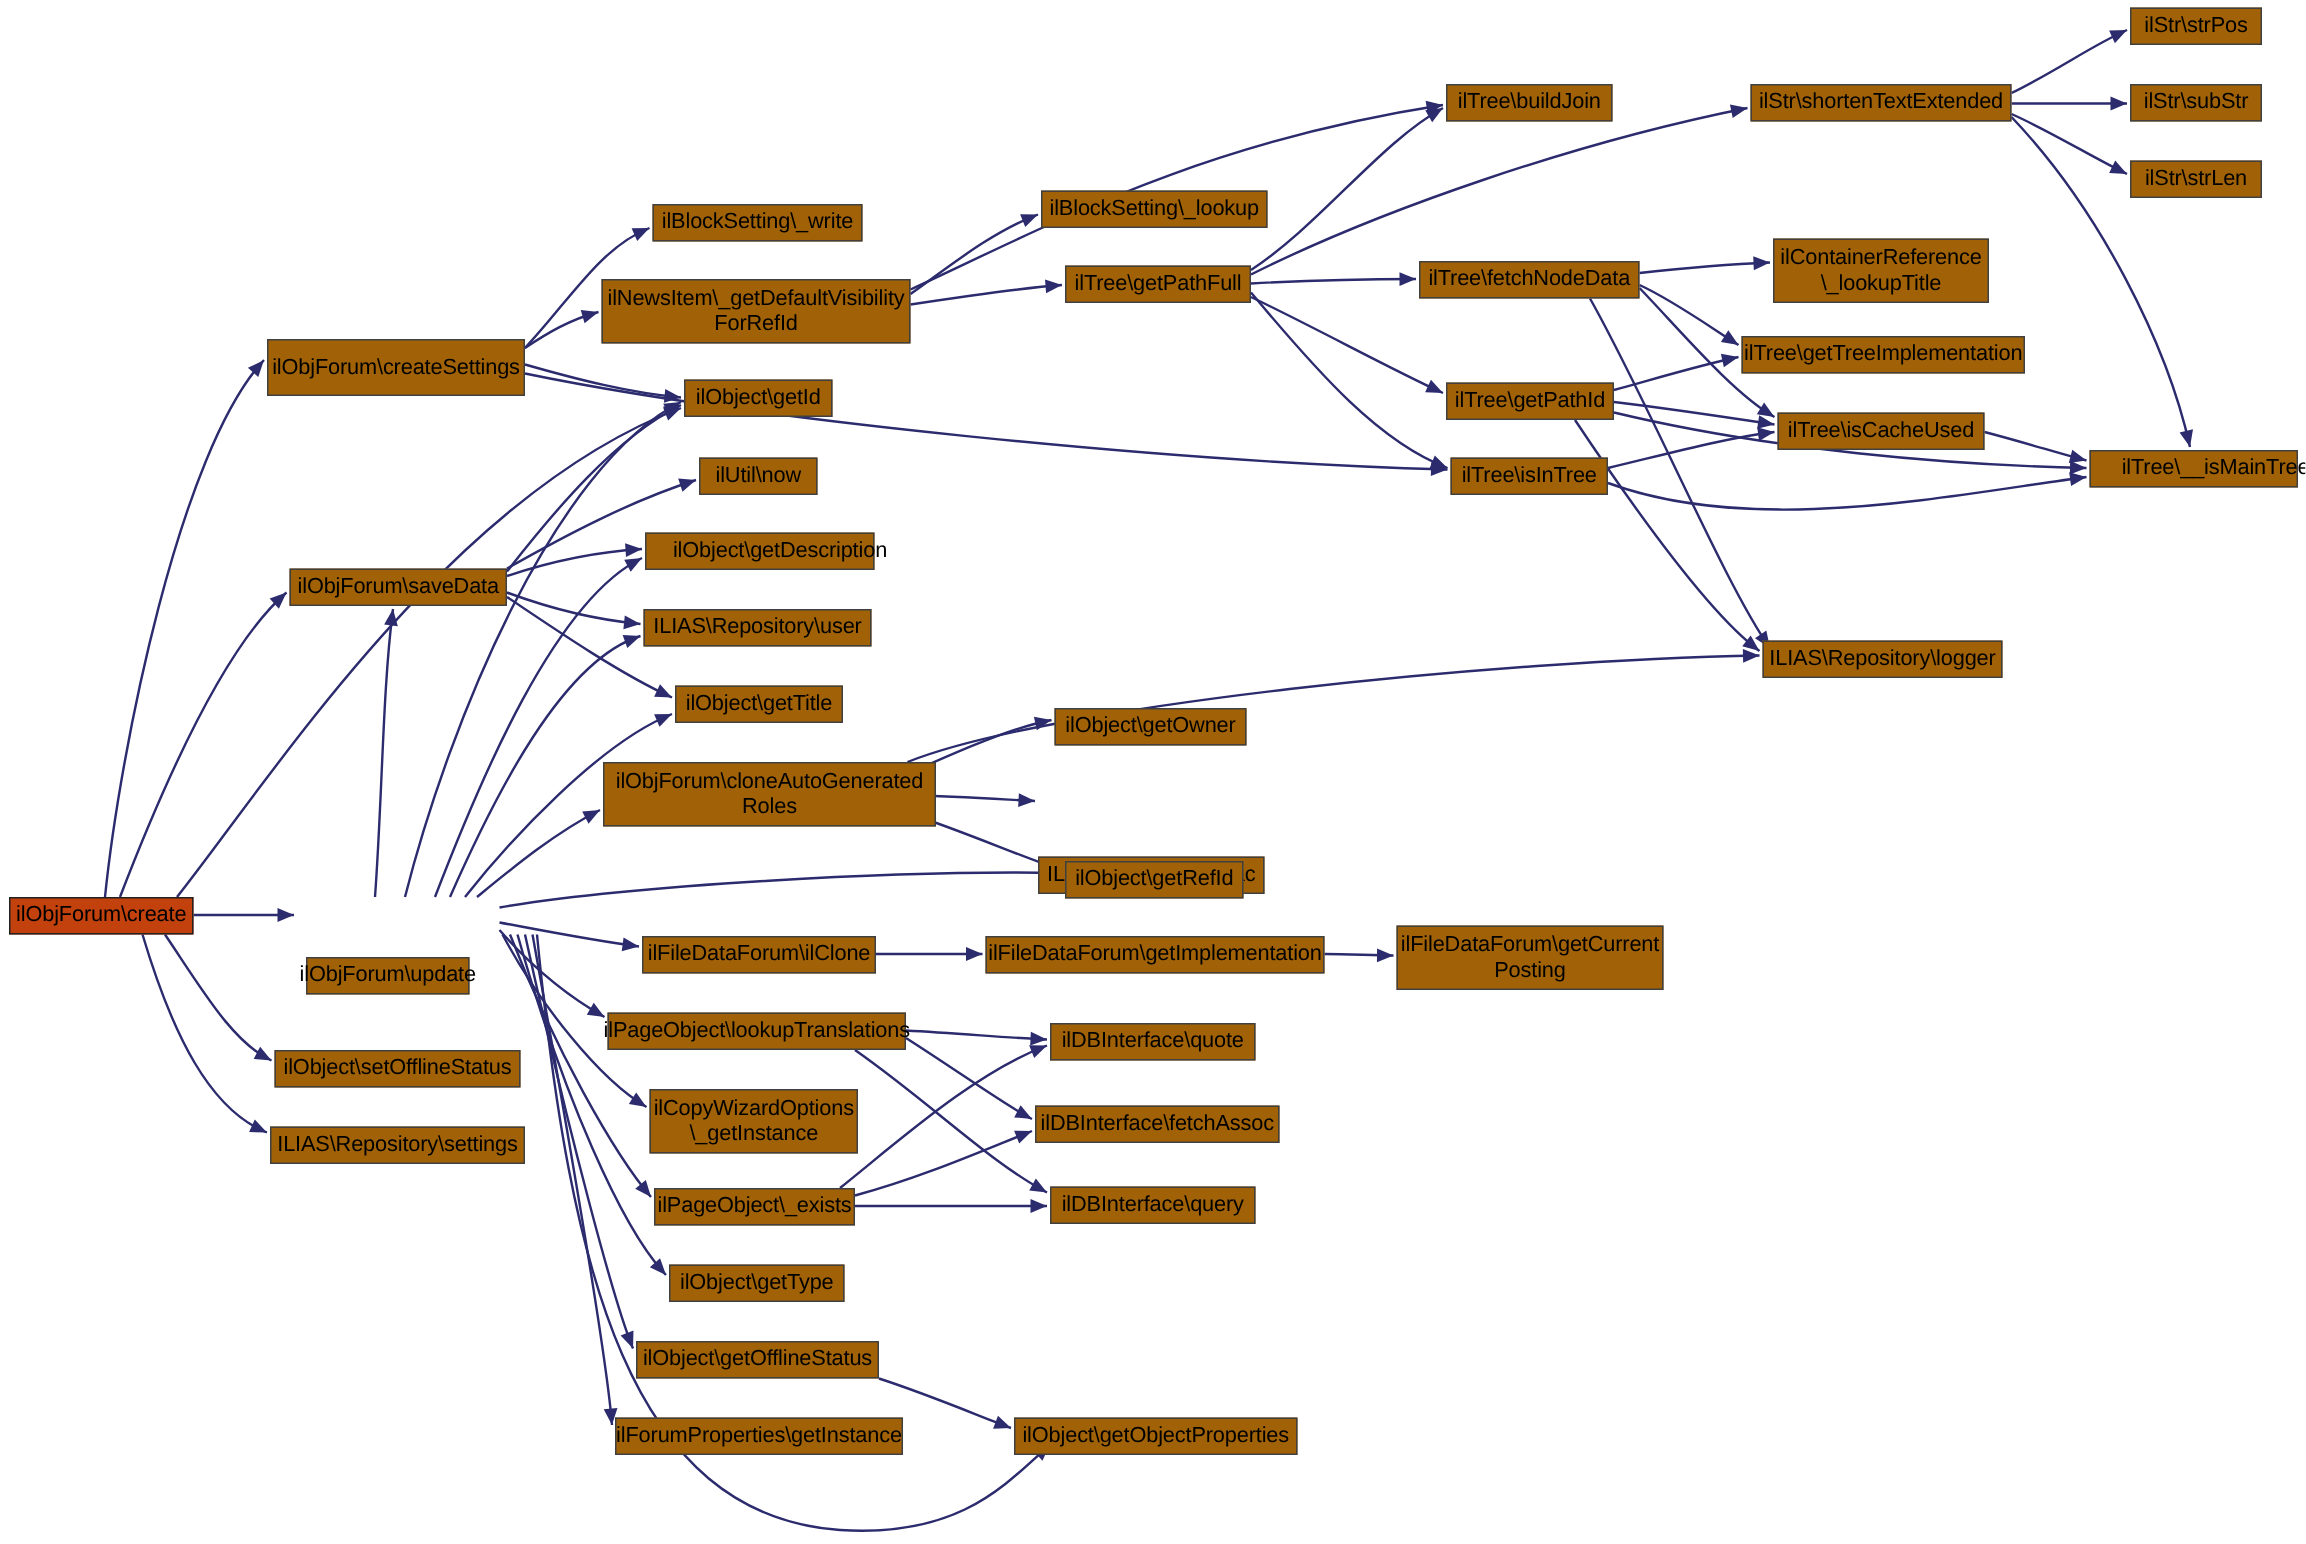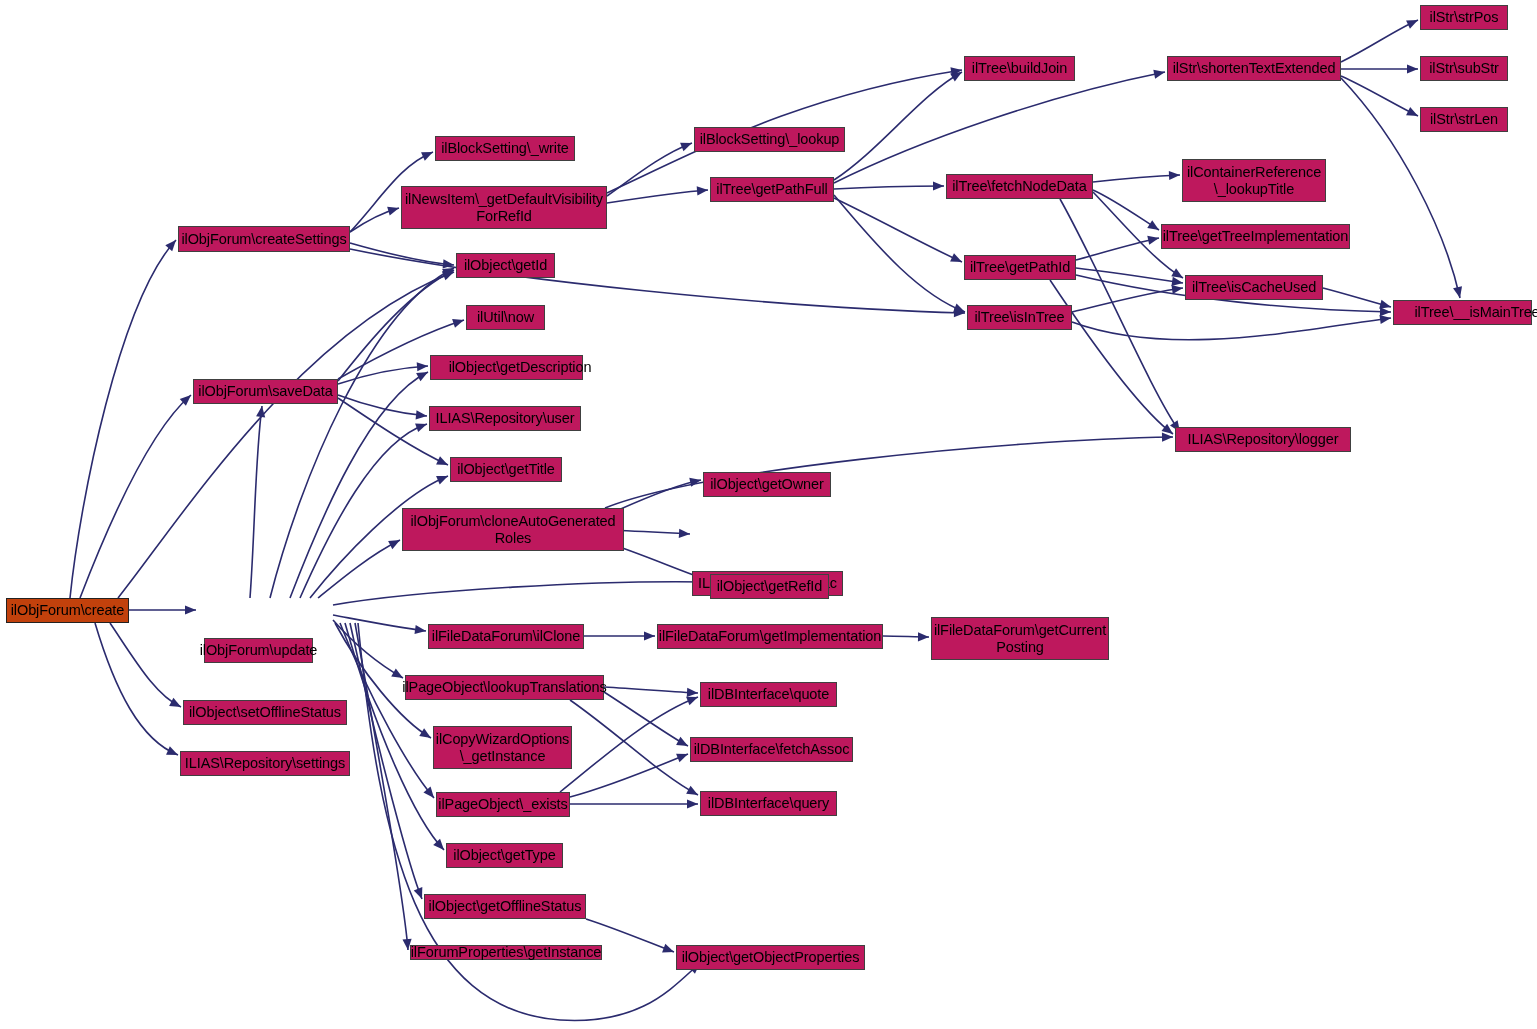--- a/index.html
+++ b/index.html
@@ -21,21 +21,21 @@
     left: 0;
     top: 0;
     width: 1537px;
     height: 1029px;
     pointer-events: none;
   }
   .node {
     position: absolute;
     box-sizing: border-box;
     border: 1px solid #404040;
-    background: #be185d;
+    background: #a16207;
     color: #000000;
     display: flex;
     align-items: center;
     justify-content: center;
     text-align: center;
     font-size: 14.5px;
     line-height: 1.12;
     letter-spacing: -0.1px;
     white-space: pre-line;
     padding: 0 3px;
@@ -186,21 +186,21 @@
       <path d="M 560 792 C 600 760 650 715 698 697" class="edge"></path>
       <polygon points="0,0 -11,-4.6 -11,4.6" class="arrowhead" transform="translate(698,697) rotate(-21.593594243830168)"></polygon>
       <path d="M 570 797 C 615 785 660 765 688 754" class="edge"></path>
       <polygon points="0,0 -11,-4.6 -11,4.6" class="arrowhead" transform="translate(688,754) rotate(-21.67835028865731)"></polygon>
       <path d="M 570 804 C 610 804 665 804 698 804" class="edge"></path>
       <polygon points="0,0 -11,-4.6 -11,4.6" class="arrowhead" transform="translate(698,804) rotate(0)"></polygon>
       <path d="M 586 919 C 620 930 655 945 674 952" class="edge"></path>
       <polygon points="0,0 -11,-4.6 -11,4.6" class="arrowhead" transform="translate(674,952) rotate(20.662736574291028)"></polygon>
     </svg>
 <div class="node root" style="left: 6px; top: 598px; width: 123px; height: 25px;">ilObjForum\create</div>
-    <div class="node" style="left: 178px; top: 226px; width: 172px; height: 26px;">ilObjForum\createSettings</div>
+    <div class="node" style="left: 178px; top: 226px; width: 172px; height: 38px;">ilObjForum\createSettings</div>
     <div class="node" style="left: 193px; top: 379px; width: 145px; height: 25px;">ilObjForum\saveData</div>
     <div class="node" style="left: 204px; top: 598px; width: 109px; height: 25px; margin-top: 40px;">ilObjForum\update</div>
     <div class="node" style="left: 183px; top: 700px; width: 164px; height: 25px; text-align: center;">ilObject\setOfflineStatus</div>
     <div class="node" style="left: 180px; top: 751px; width: 170px; height: 25px;">ILIAS\Repository\settings</div>
     <div class="node" style="left: 435px; top: 136px; width: 140px; height: 25px;">ilBlockSetting\_write</div>
     <div class="node" style="left: 401px; top: 186px; width: 206px; height: 43px;">ilNewsItem\_getDefaultVisibility
 ForRefId</div>
     <div class="node" style="left: 456px; top: 253px; width: 99px; height: 25px;">ilObject\getId</div>
     <div class="node" style="left: 466px; top: 305px; width: 79px; height: 25px;">ilUtil\now</div>
     <div class="node" style="left: 430px; top: 355px; width: 153px; height: 25px; padding-left: 30px;">ilObject\getDescription</div>
@@ -208,21 +208,21 @@
     <div class="node" style="left: 450px; top: 457px; width: 112px; height: 25px;">ilObject\getTitle</div>
     <div class="node" style="left: 402px; top: 508px; width: 222px; height: 43px;">ilObjForum\cloneAutoGenerated
 Roles</div>
     <div class="node" style="left: 428px; top: 624px; width: 156px; height: 25px;">ilFileDataForum\ilClone</div>
     <div class="node" style="left: 405px; top: 675px; width: 199px; height: 25px;">ilPageObject\lookupTranslations</div>
     <div class="node" style="left: 433px; top: 726px; width: 139px; height: 43px;">ilCopyWizardOptions
 \_getInstance</div>
     <div class="node" style="left: 436px; top: 792px; width: 134px; height: 25px;">ilPageObject\_exists</div>
     <div class="node" style="left: 446px; top: 843px; width: 117px; height: 25px;">ilObject\getType</div>
     <div class="node" style="left: 424px; top: 894px; width: 162px; height: 25px;">ilObject\getOfflineStatus</div>
-    <div class="node" style="left: 410px; top: 945px; width: 192px; height: 15px;">ilForumProperties\getInstance</div>
+    <div class="node" style="left: 410px; top: 945px; width: 192px; height: 25px;">ilForumProperties\getInstance</div>
     <div class="node" style="left: 694px; top: 127px; width: 151px; height: 25px;">ilBlockSetting\_lookup</div>
     <div class="node" style="left: 710px; top: 177px; width: 124px; height: 25px;">ilTree\getPathFull</div>
     <div class="node" style="left: 703px; top: 472px; width: 128px; height: 25px;">ilObject\getOwner</div>
     <div class="node" style="left: 692px; top: 523px; width: 151px; height: 25px; margin-top: 48px;">ILIAS\Repository\rbac</div>
     <div class="node" style="left: 710px; top: 574px; width: 119px; height: 25px;">ilObject\getRefId</div>
     <div class="node" style="left: 657px; top: 624px; width: 226px; height: 25px;">ilFileDataForum\getImplementation</div>
     <div class="node" style="left: 700px; top: 682px; width: 137px; height: 25px;">ilDBInterface\quote</div>
     <div class="node" style="left: 690px; top: 737px; width: 163px; height: 25px;">ilDBInterface\fetchAssoc</div>
     <div class="node" style="left: 700px; top: 791px; width: 137px; height: 25px;">ilDBInterface\query</div>
     <div class="node" style="left: 676px; top: 945px; width: 189px; height: 25px;">ilObject\getObjectProperties</div>
@@ -230,18 +230,18 @@
     <div class="node" style="left: 946px; top: 174px; width: 147px; height: 25px;">ilTree\fetchNodeData</div>
     <div class="node" style="left: 964px; top: 255px; width: 112px; height: 25px;">ilTree\getPathId</div>
     <div class="node" style="left: 967px; top: 305px; width: 105px; height: 25px;">ilTree\isInTree</div>
     <div class="node" style="left: 931px; top: 617px; width: 178px; height: 43px;">ilFileDataForum\getCurrent
 Posting</div>
     <div class="node" style="left: 1167px; top: 56px; width: 174px; height: 25px;">ilStr\shortenTextExtended</div>
     <div class="node" style="left: 1182px; top: 159px; width: 144px; height: 43px;">ilContainerReference
 \_lookupTitle</div>
     <div class="node" style="left: 1161px; top: 224px; width: 189px; height: 25px;">ilTree\getTreeImplementation</div>
     <div class="node" style="left: 1185px; top: 275px; width: 138px; height: 25px;">ilTree\isCacheUsed</div>
-    <div class="node" style="left: 1175px; top: 427px; width: 176px; height: 25px;">ILIAS\Repository\logger</div>
+    <div class="node" style="left: 1175px; top: 427px; width: 160px; height: 25px;">ILIAS\Repository\logger</div>
     <div class="node" style="left: 1420px; top: 5px; width: 88px; height: 25px;">ilStr\strPos</div>
     <div class="node" style="left: 1420px; top: 56px; width: 88px; height: 25px;">ilStr\subStr</div>
     <div class="node" style="left: 1420px; top: 107px; width: 88px; height: 25px;">ilStr\strLen</div>
     <div class="node" style="left: 1393px; top: 300px; width: 139px; height: 25px; padding-left: 32px;">ilTree\__isMainTree</div>
   </div>
 
 </body></html>

